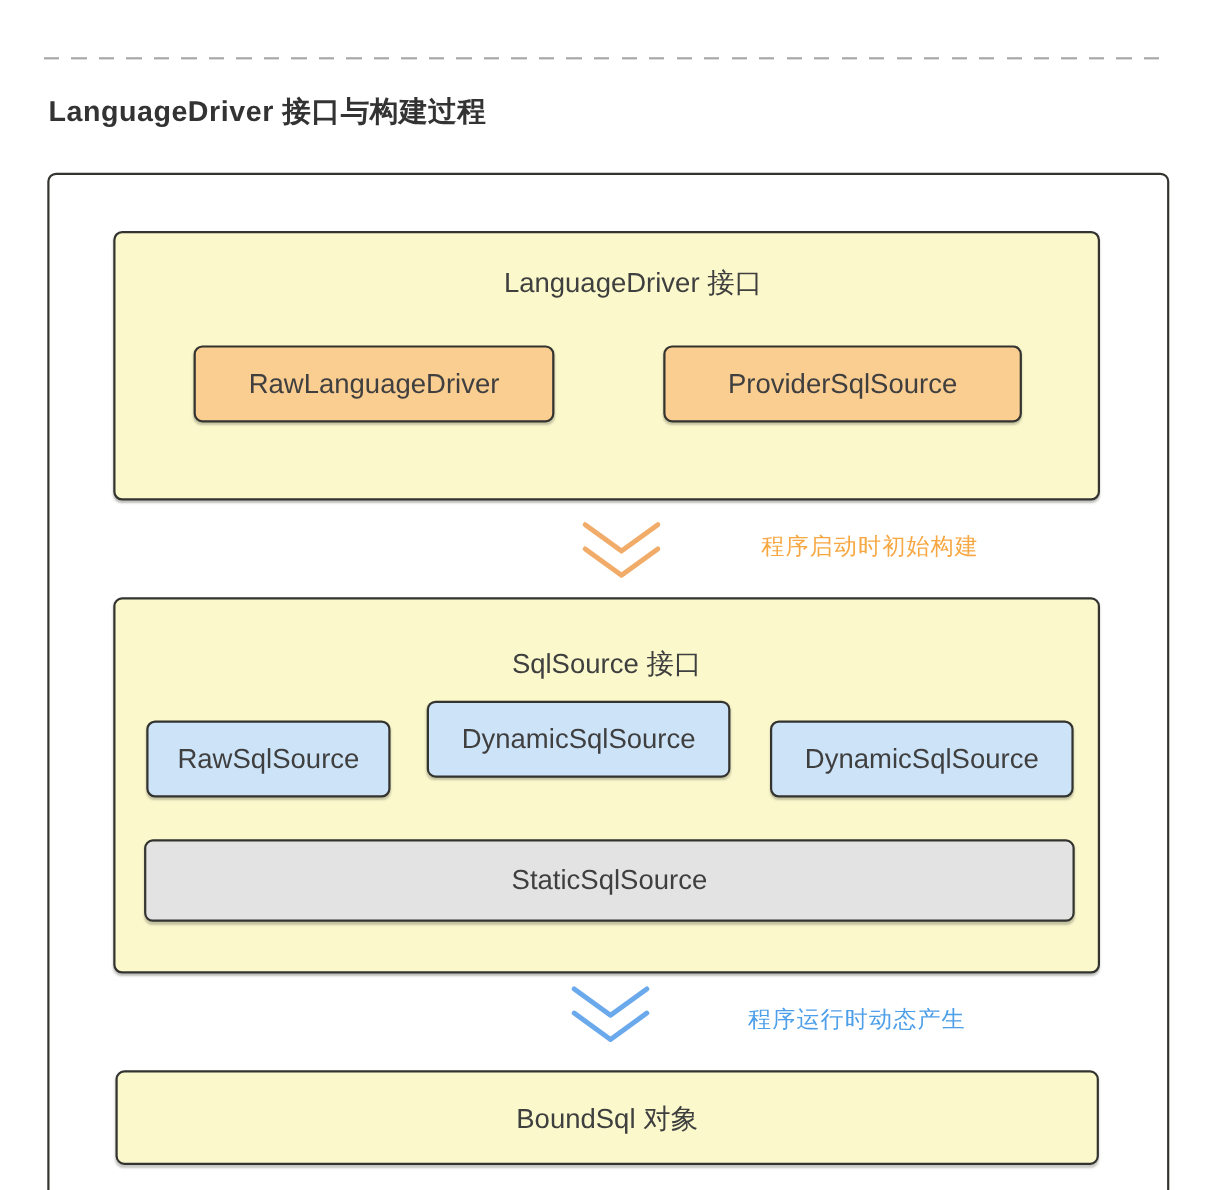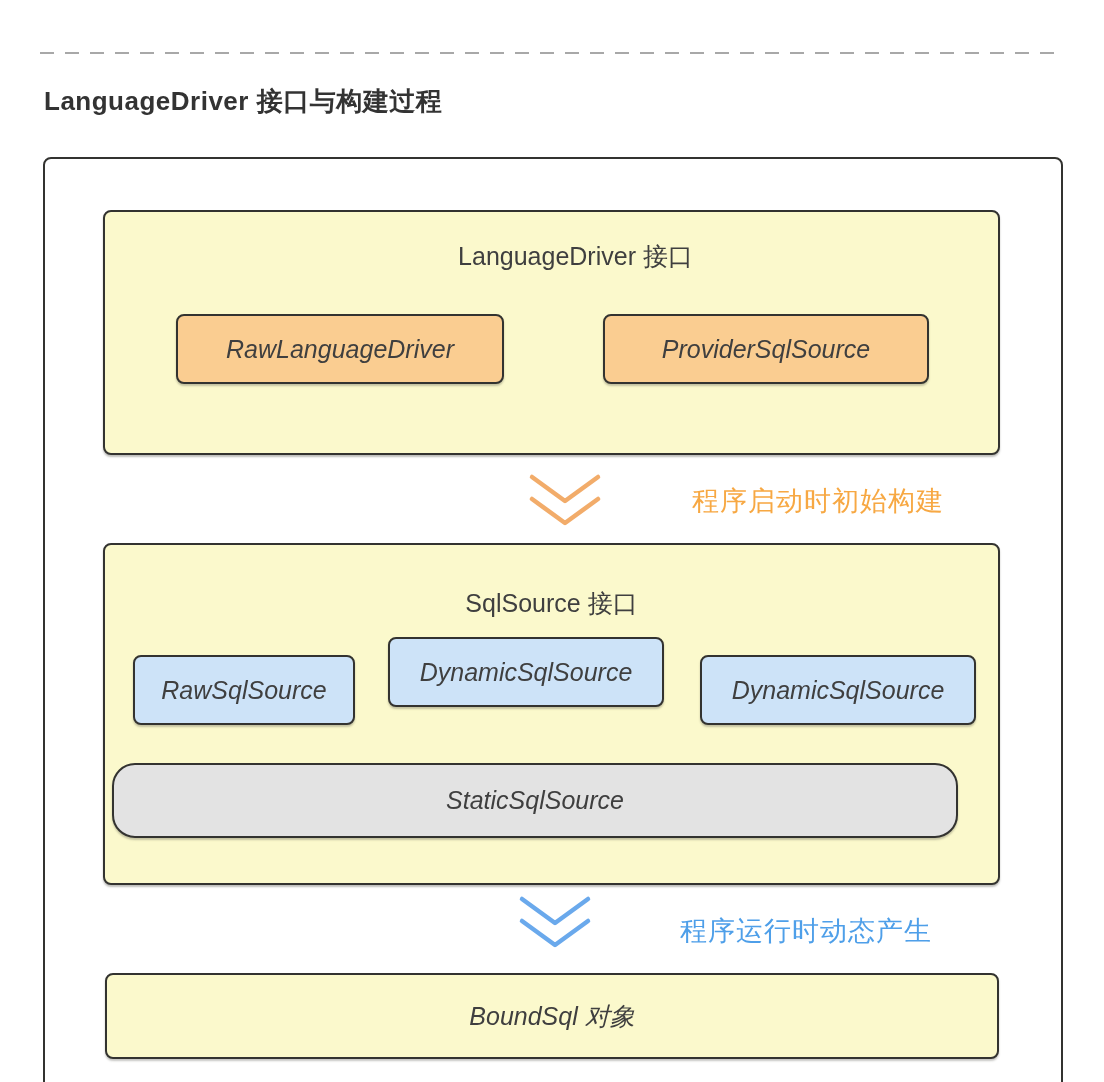--- a/index.html
+++ b/index.html
@@ -69,21 +69,20 @@
     position: absolute;
     display: flex;
     align-items: center;
     justify-content: center;
     border: 2.5px solid var(--node-border, #333);
     border-radius: 8px;
     font-size: 25px;
     color: var(--text-dark, #3F3F3F);
     box-shadow: 0 2px 2px rgba(70, 70, 60, 0.30);
     white-space: nowrap;
-    font-style: italic;
   }
   .node.orange { background: var(--orange-fill, #FACD91); }
   .node.blue   { background: var(--blue-fill, #CDE3F8); }
   .node.gray   { background: var(--gray-fill, #E3E3E3); }
   .node.yellow { background: var(--yellow-fill, #FBF9CC); }
 
   
   .group-a { left: 103px; top: 210px; width: 893px; height: 241px; }
   .group-a .group-title { top: 28px; padding-left: 24px; }
 
@@ -95,21 +94,21 @@
     position: absolute;
     width: 76px;
     height: 58px;
   }
   .chevron.orange { left: 527px; top: 472px; color: var(--arrow-orange, #F2AC6A); }
   .chevron.blue   { left: 517px; top: 894px; color: var(--arrow-blue, #6AA9EC); }
   .chevron svg { display: block; width: 100%; height: 100%; }
 
   .arrow-label {
     position: absolute;
-    font-size: 27px;
+    font-size: 21px;
     white-space: nowrap;
     letter-spacing: 1px;
   }
   .arrow-label.orange { left: 692px; top: 483px; color: var(--label-orange, #F7A843); }
   .arrow-label.blue   { left: 680px; top: 913px; color: var(--label-blue, #4E9FE9); }
 </style>
 </head>
 <body>
 
 <div class="canvas">
@@ -132,21 +131,21 @@
         <polyline points="5,27 38,51 71,27"></polyline>
       </svg>
     </div>
     <div class="arrow-label orange" style="left:647px; top:324px;">程序启动时初始构建</div>
 
     <div class="group-box group-b" style="left:58px; top:384px;">
       <div class="group-title">SqlSource 接口</div>
       <div class="node blue" style="left:28px; top:110px; width:218px; height:66px;">RawSqlSource</div>
       <div class="node blue" style="left:283px; top:92px; width:272px; height:66px;text-align:right;">DynamicSqlSource</div>
       <div class="node blue" style="left:595px; top:110px; width:272px; height:66px;">DynamicSqlSource</div>
-      <div class="node gray" style="left:7px; top:218px; width:842px; height:71px;border-radius:23px;">StaticSqlSource</div>
+      <div class="node gray" style="left:26px; top:218px; width:842px; height:71px;">StaticSqlSource</div>
     </div>
 
     <div class="chevron blue" style="left:472px; top:735px;">
       <svg viewBox="0 0 76 58" fill="none" stroke="currentColor" stroke-width="4.5" stroke-linecap="round" stroke-linejoin="round">
         <polyline points="5,5 38,29 71,5"></polyline>
         <polyline points="5,27 38,51 71,27"></polyline>
       </svg>
     </div>
     <div class="arrow-label blue" style="left:635px; top:754px;">程序运行时动态产生</div>
 

